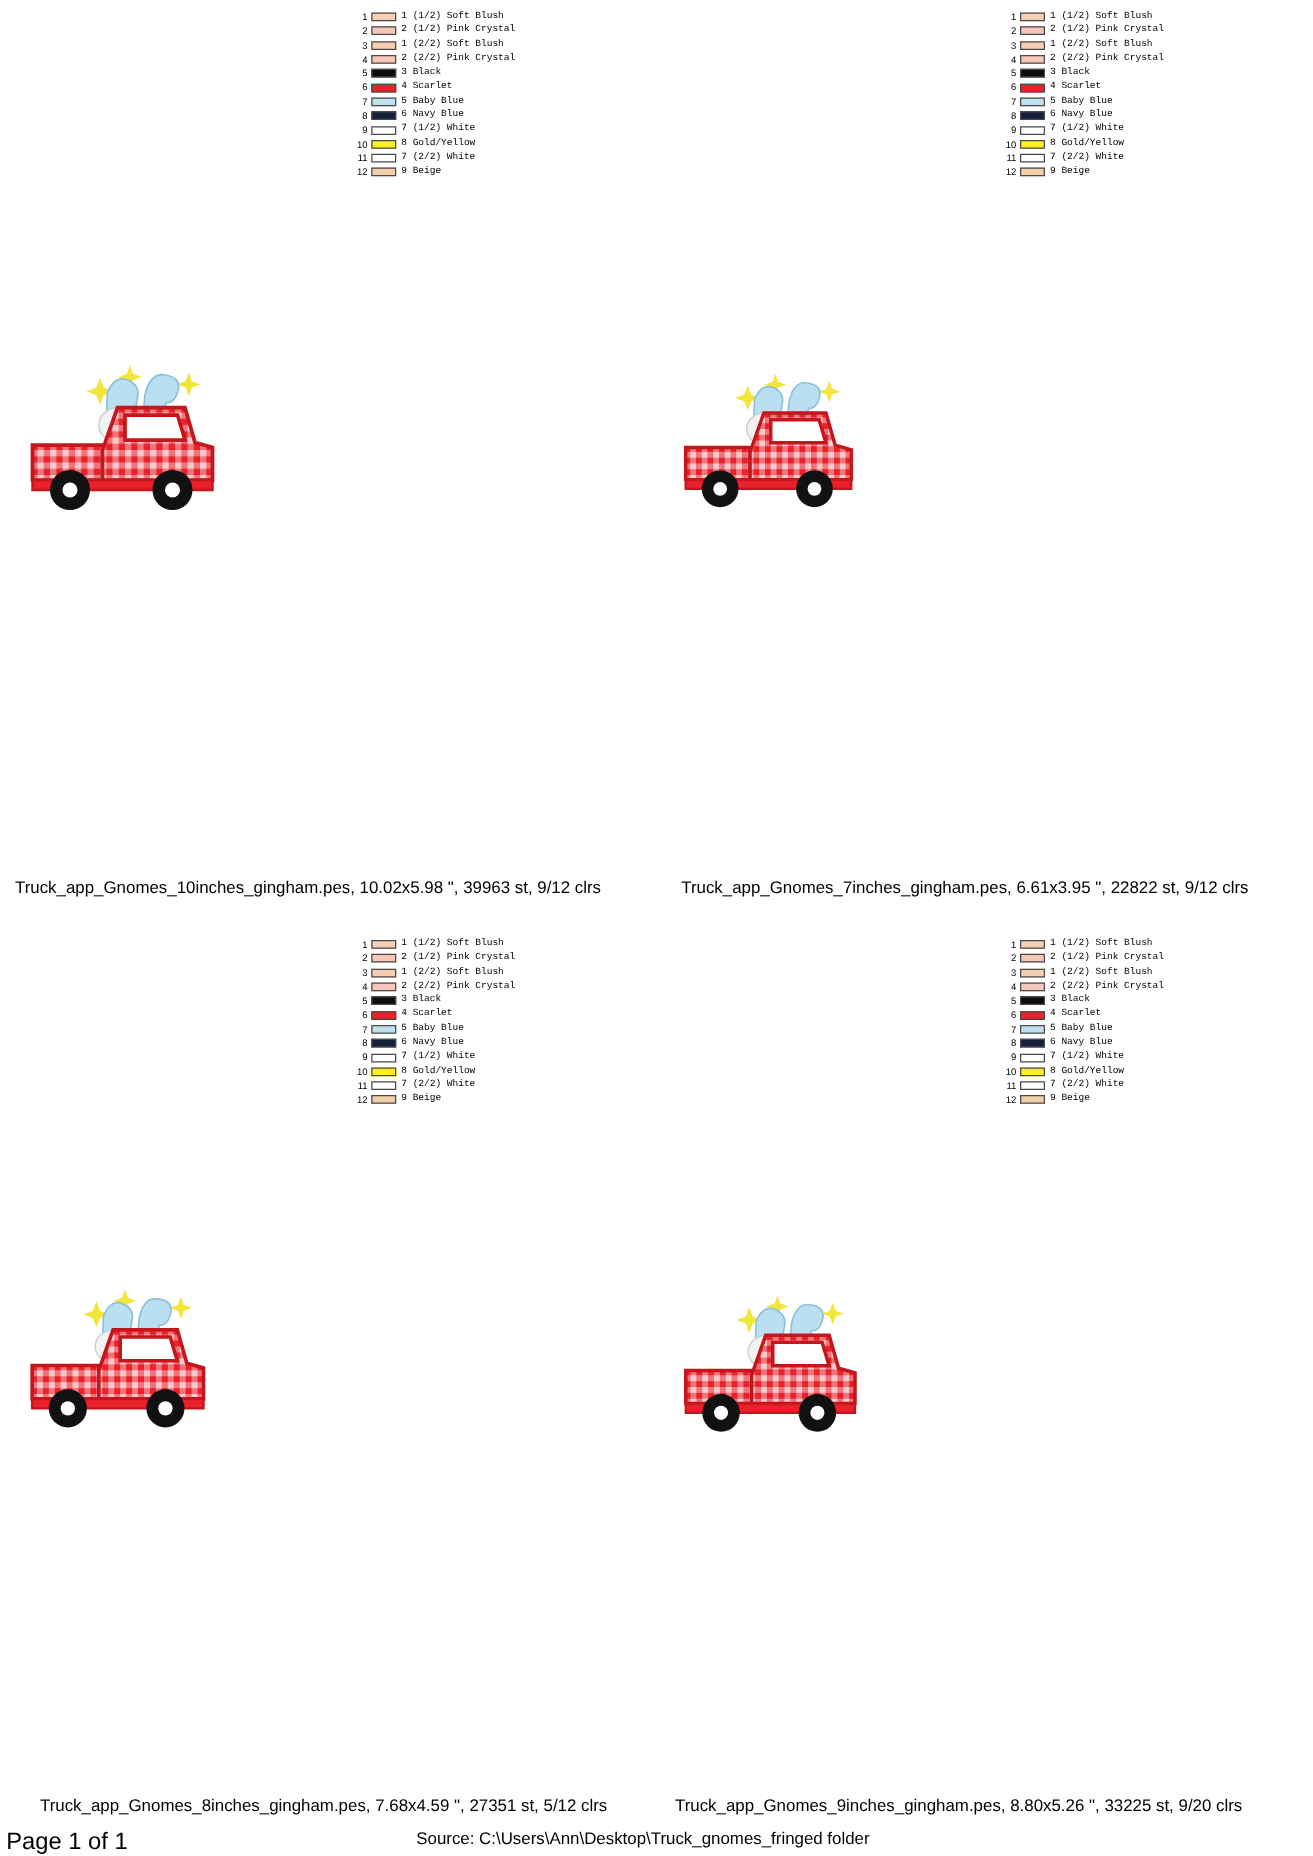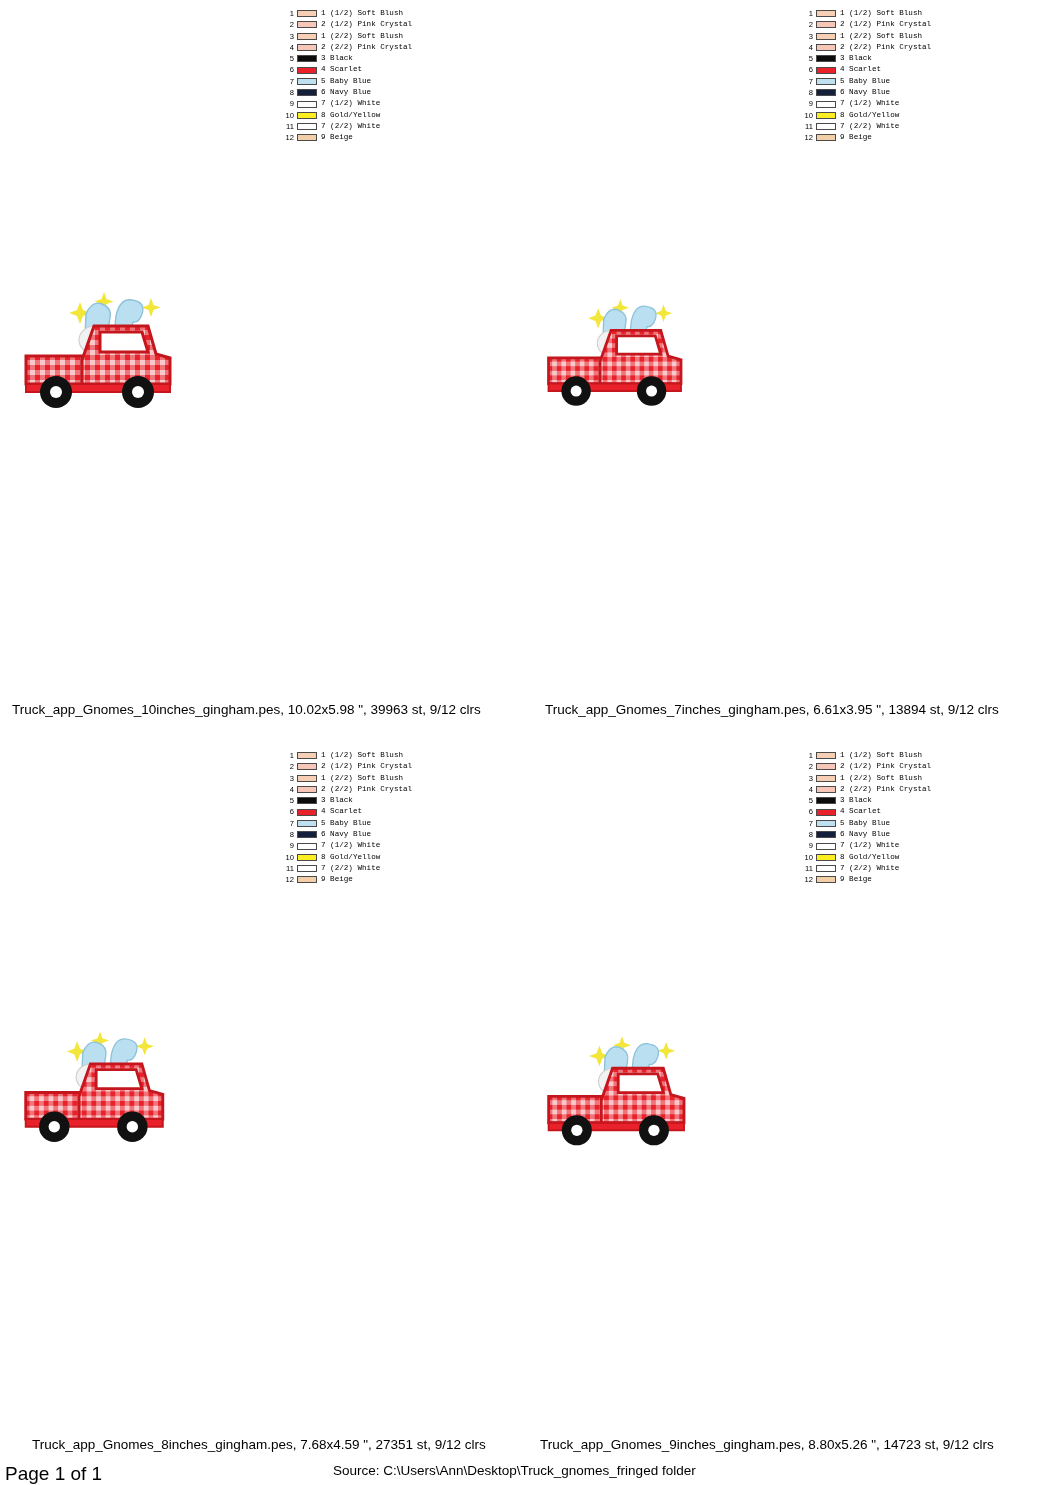--- a/index.html
+++ b/index.html
@@ -463,20 +463,20 @@
         <path d="M62 104 L62 80 L74 46 L128 46 L136 74 L150 78 L150 104 Z" fill="url(#ging)" stroke="#c4161c" stroke-width="3"></path>
         <path d="M80 52 L122 52 L128 72 L80 72 Z" fill="#ffffff" stroke="#c4161c" stroke-width="3"></path>
         <path d="M6 104 L150 104 L150 112 L6 112 Z" fill="#e8212b" stroke="#c4161c" stroke-width="2"></path>
         <circle cx="36" cy="112" r="16" fill="#111111"></circle>
         <circle cx="36" cy="112" r="6" fill="#ffffff"></circle>
         <circle cx="118" cy="112" r="16" fill="#111111"></circle>
         <circle cx="118" cy="112" r="6" fill="#ffffff"></circle>
       </svg></div>
 
   <div class="caption" style="left:12px; top:702px;">Truck_app_Gnomes_10inches_gingham.pes, 10.02x5.98 ", 39963 st, 9/12 clrs</div>
-  <div class="caption" style="left:545px; top:702px;">Truck_app_Gnomes_7inches_gingham.pes, 6.61x3.95 ", 13894 st, 9/12 clrs</div>
-  <div class="caption" style="left:32px; top:1437px;">Truck_app_Gnomes_8inches_gingham.pes, 7.68x4.59 ", 27351 st, 9/12 clrs</div>
-  <div class="caption" style="left:540px; top:1437px;">Truck_app_Gnomes_9inches_gingham.pes, 8.80x5.26 ", 14723 st, 9/12 clrs</div>
+  <div class="caption" style="left:545px; top:702px;">Truck_app_Gnomes_7inches_gingham.pes, 6.61x3.95 ", 22822 st, 9/12 clrs</div>
+  <div class="caption" style="left:32px; top:1437px;">Truck_app_Gnomes_8inches_gingham.pes, 7.68x4.59 ", 27351 st, 5/12 clrs</div>
+  <div class="caption" style="left:540px; top:1437px;">Truck_app_Gnomes_9inches_gingham.pes, 8.80x5.26 ", 33225 st, 9/20 clrs</div>
 
   <div class="footer-left">Page 1 of 1</div>
   <div class="footer-center">Source: C:\Users\Ann\Desktop\Truck_gnomes_fringed folder</div>
 
 </div>
 
 </body></html>

